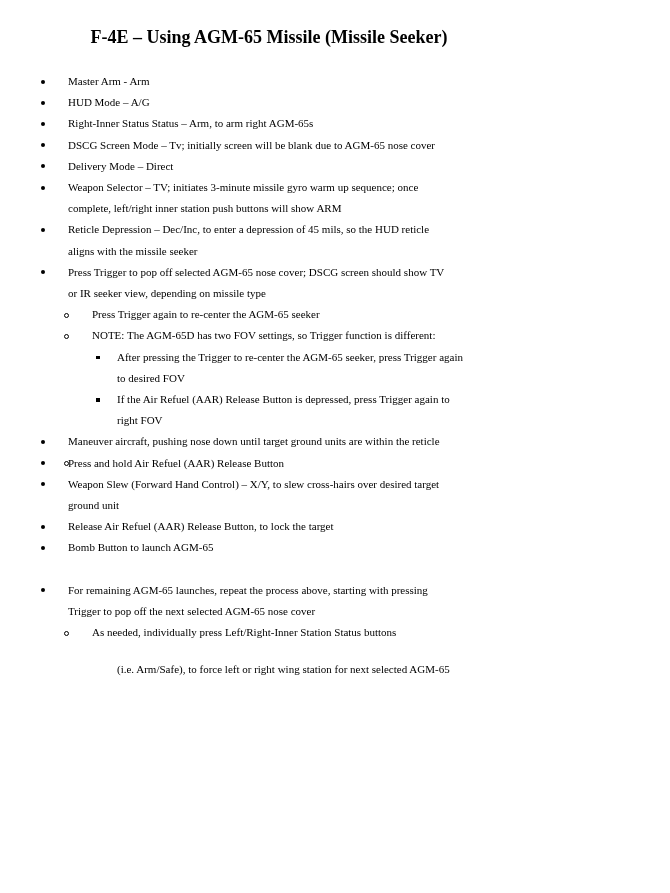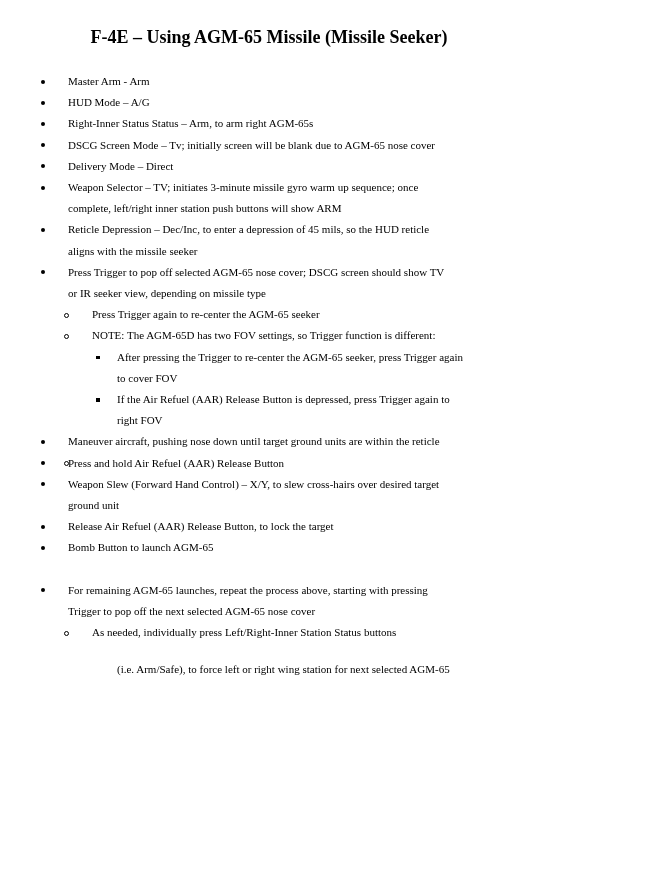--- a/index.html
+++ b/index.html
@@ -48,21 +48,21 @@
       <div class="li l1"><span class="bullet b1"></span><span class="txt"><span class="line">Master Arm - Arm</span></span></div>
       <div class="li l1"><span class="bullet b1"></span><span class="txt"><span class="line">HUD Mode – A/G</span></span></div>
       <div class="li l1"><span class="bullet b1"></span><span class="txt"><span class="line">Right-Inner Status Status – Arm, to arm right AGM-65s</span></span></div>
       <div class="li l1"><span class="bullet b1"></span><span class="txt"><span class="line">DSCG Screen Mode – Tv; initially screen will be blank due to AGM-65 nose cover</span></span></div>
       <div class="li l1"><span class="bullet b1"></span><span class="txt"><span class="line">Delivery Mode – Direct</span></span></div>
       <div class="li l1"><span class="bullet b1"></span><span class="txt"><span class="line">Weapon Selector – TV; initiates 3-minute missile gyro warm up sequence; once</span><span class="line cont">complete, left/right inner station push buttons will show ARM</span></span></div>
       <div class="li l1"><span class="bullet b1"></span><span class="txt"><span class="line">Reticle Depression – Dec/Inc, to enter a depression of 45 mils, so the HUD reticle</span><span class="line cont">aligns with the missile seeker</span></span></div>
       <div class="li l1"><span class="bullet b1"></span><span class="txt"><span class="line">Press Trigger to pop off selected AGM-65 nose cover; DSCG screen should show TV</span><span class="line cont">or IR seeker view, depending on missile type</span></span></div>
       <div class="li l2"><span class="bullet b2"></span><span class="txt"><span class="line">Press Trigger again to re-center the AGM-65 seeker</span></span></div>
       <div class="li l2"><span class="bullet b2"></span><span class="txt"><span class="line">NOTE: The AGM-65D has two FOV settings, so Trigger function is different:</span></span></div>
-      <div class="li l3"><span class="bullet b3"></span><span class="txt"><span class="line">After pressing the Trigger to re-center the AGM-65 seeker, press Trigger again</span><span class="line cont">to cover FOV</span></span></div>
+      <div class="li l3"><span class="bullet b3"></span><span class="txt"><span class="line">After pressing the Trigger to re-center the AGM-65 seeker, press Trigger again</span><span class="line cont">to desired FOV</span></span></div>
       <div class="li l3"><span class="bullet b3"></span><span class="txt"><span class="line">If the Air Refuel (AAR) Release Button is depressed, press Trigger again to</span><span class="line cont">right FOV</span></span></div>
       <div class="li l1"><span class="bullet b1"></span><span class="txt"><span class="line">Maneuver aircraft, pushing nose down until target ground units are within the reticle</span></span></div>
       <div class="li l2"><span class="bullet b2"></span></div>
       <div class="li l1"><span class="bullet b1"></span><span class="txt"><span class="line">Press and hold Air Refuel (AAR) Release Button</span></span></div>
       <div class="li l1"><span class="bullet b1"></span><span class="txt"><span class="line">Weapon Slew (Forward Hand Control) – X/Y, to slew cross-hairs over desired target</span><span class="line cont">ground unit</span></span></div>
       <div class="li l1"><span class="bullet b1"></span><span class="txt"><span class="line">Release Air Refuel (AAR) Release Button, to lock the target</span></span></div>
       <div class="li l1"><span class="bullet b1"></span><span class="txt"><span class="line">Bomb Button to launch AGM-65</span></span></div>
       <div class="spacer"></div>
       <div class="li l1"><span class="bullet b1"></span><span class="txt"><span class="line">For remaining AGM-65 launches, repeat the process above, starting with pressing</span><span class="line cont">Trigger to pop off the next selected AGM-65 nose cover</span></span></div>
       <div class="li l2"><span class="bullet b2"></span><span class="txt"><span class="line">As needed, individually press Left/Right-Inner Station Status buttons</span><span class="line cont deep">(i.e. Arm/Safe), to force left or right wing station for next selected AGM-65</span></span></div>

